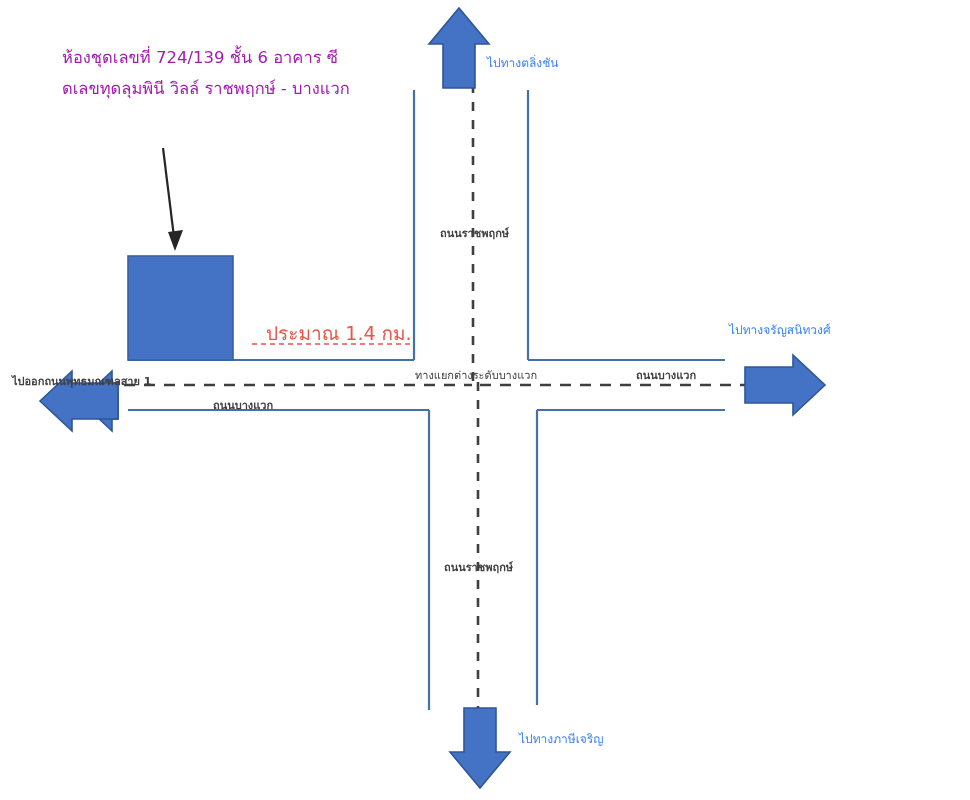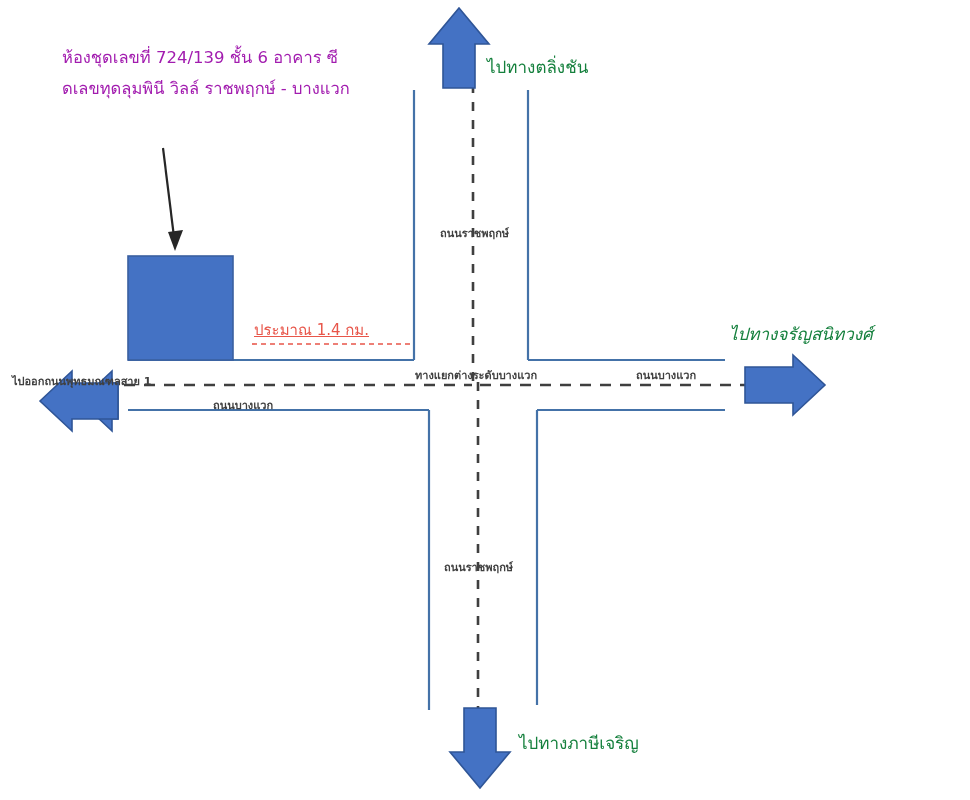--- a/index.html
+++ b/index.html
@@ -25,56 +25,55 @@
     width: 970px;
     height: 800px;
   }
   .lbl {
     position: absolute;
     white-space: nowrap;
     color: #3b3b3b;
     line-height: 1.45;
   }
   .lbl-dir {
-    font-size: 17px;
-    color: #15803d;
+    font-size: 12px;
+    color: #3b82f6;
   }
   #address-block {
     position: absolute;
     left: 62px;
     top: 43px;
     font-size: 16.5px;
     line-height: 1.85;
     color: #a21caf;
   }
   #address-block div { white-space: nowrap; }
   #distance-label {
     position: absolute;
-    left: 254px;
+    left: 266px;
     top: 318px;
-    font-size: 15px;
+    font-size: 19px;
     color: #e8564a;
     white-space: nowrap;
-    text-decoration: underline;
   }
   #exit-label {
     position: absolute;
     left: 12px;
     top: 372px;
     font-size: 11px;
     font-weight: bold;
     color: #404040;
     white-space: nowrap;
   }
   #junction-label {
     position: absolute;
     left: 415px;
     top: 366px;
     font-size: 11px;
-    font-weight: bold;
+    font-weight: normal;
     color: #404040;
     white-space: nowrap;
   }
   #road-right-label {
     position: absolute;
     left: 636px;
     top: 366px;
     font-size: 11px;
     font-weight: bold;
     color: #404040;
@@ -101,21 +100,21 @@
   #road-vert-bottom-label {
     position: absolute;
     left: 444px;
     top: 558px;
     font-size: 11px;
     font-weight: bold;
     color: #404040;
     white-space: nowrap;
   }
   #dir-north-label { left: 487px; top: 55px; }
-  #dir-east-label  { left: 729px; top: 322px; font-style: italic; }
+  #dir-east-label  { left: 729px; top: 322px; }
   #dir-south-label { left: 519px; top: 731px; }
 </style>
 </head>
 <body>
 
 <div id="map-root">
 
   <svg id="map-svg" viewBox="0 0 970 800">
 
     <g>

